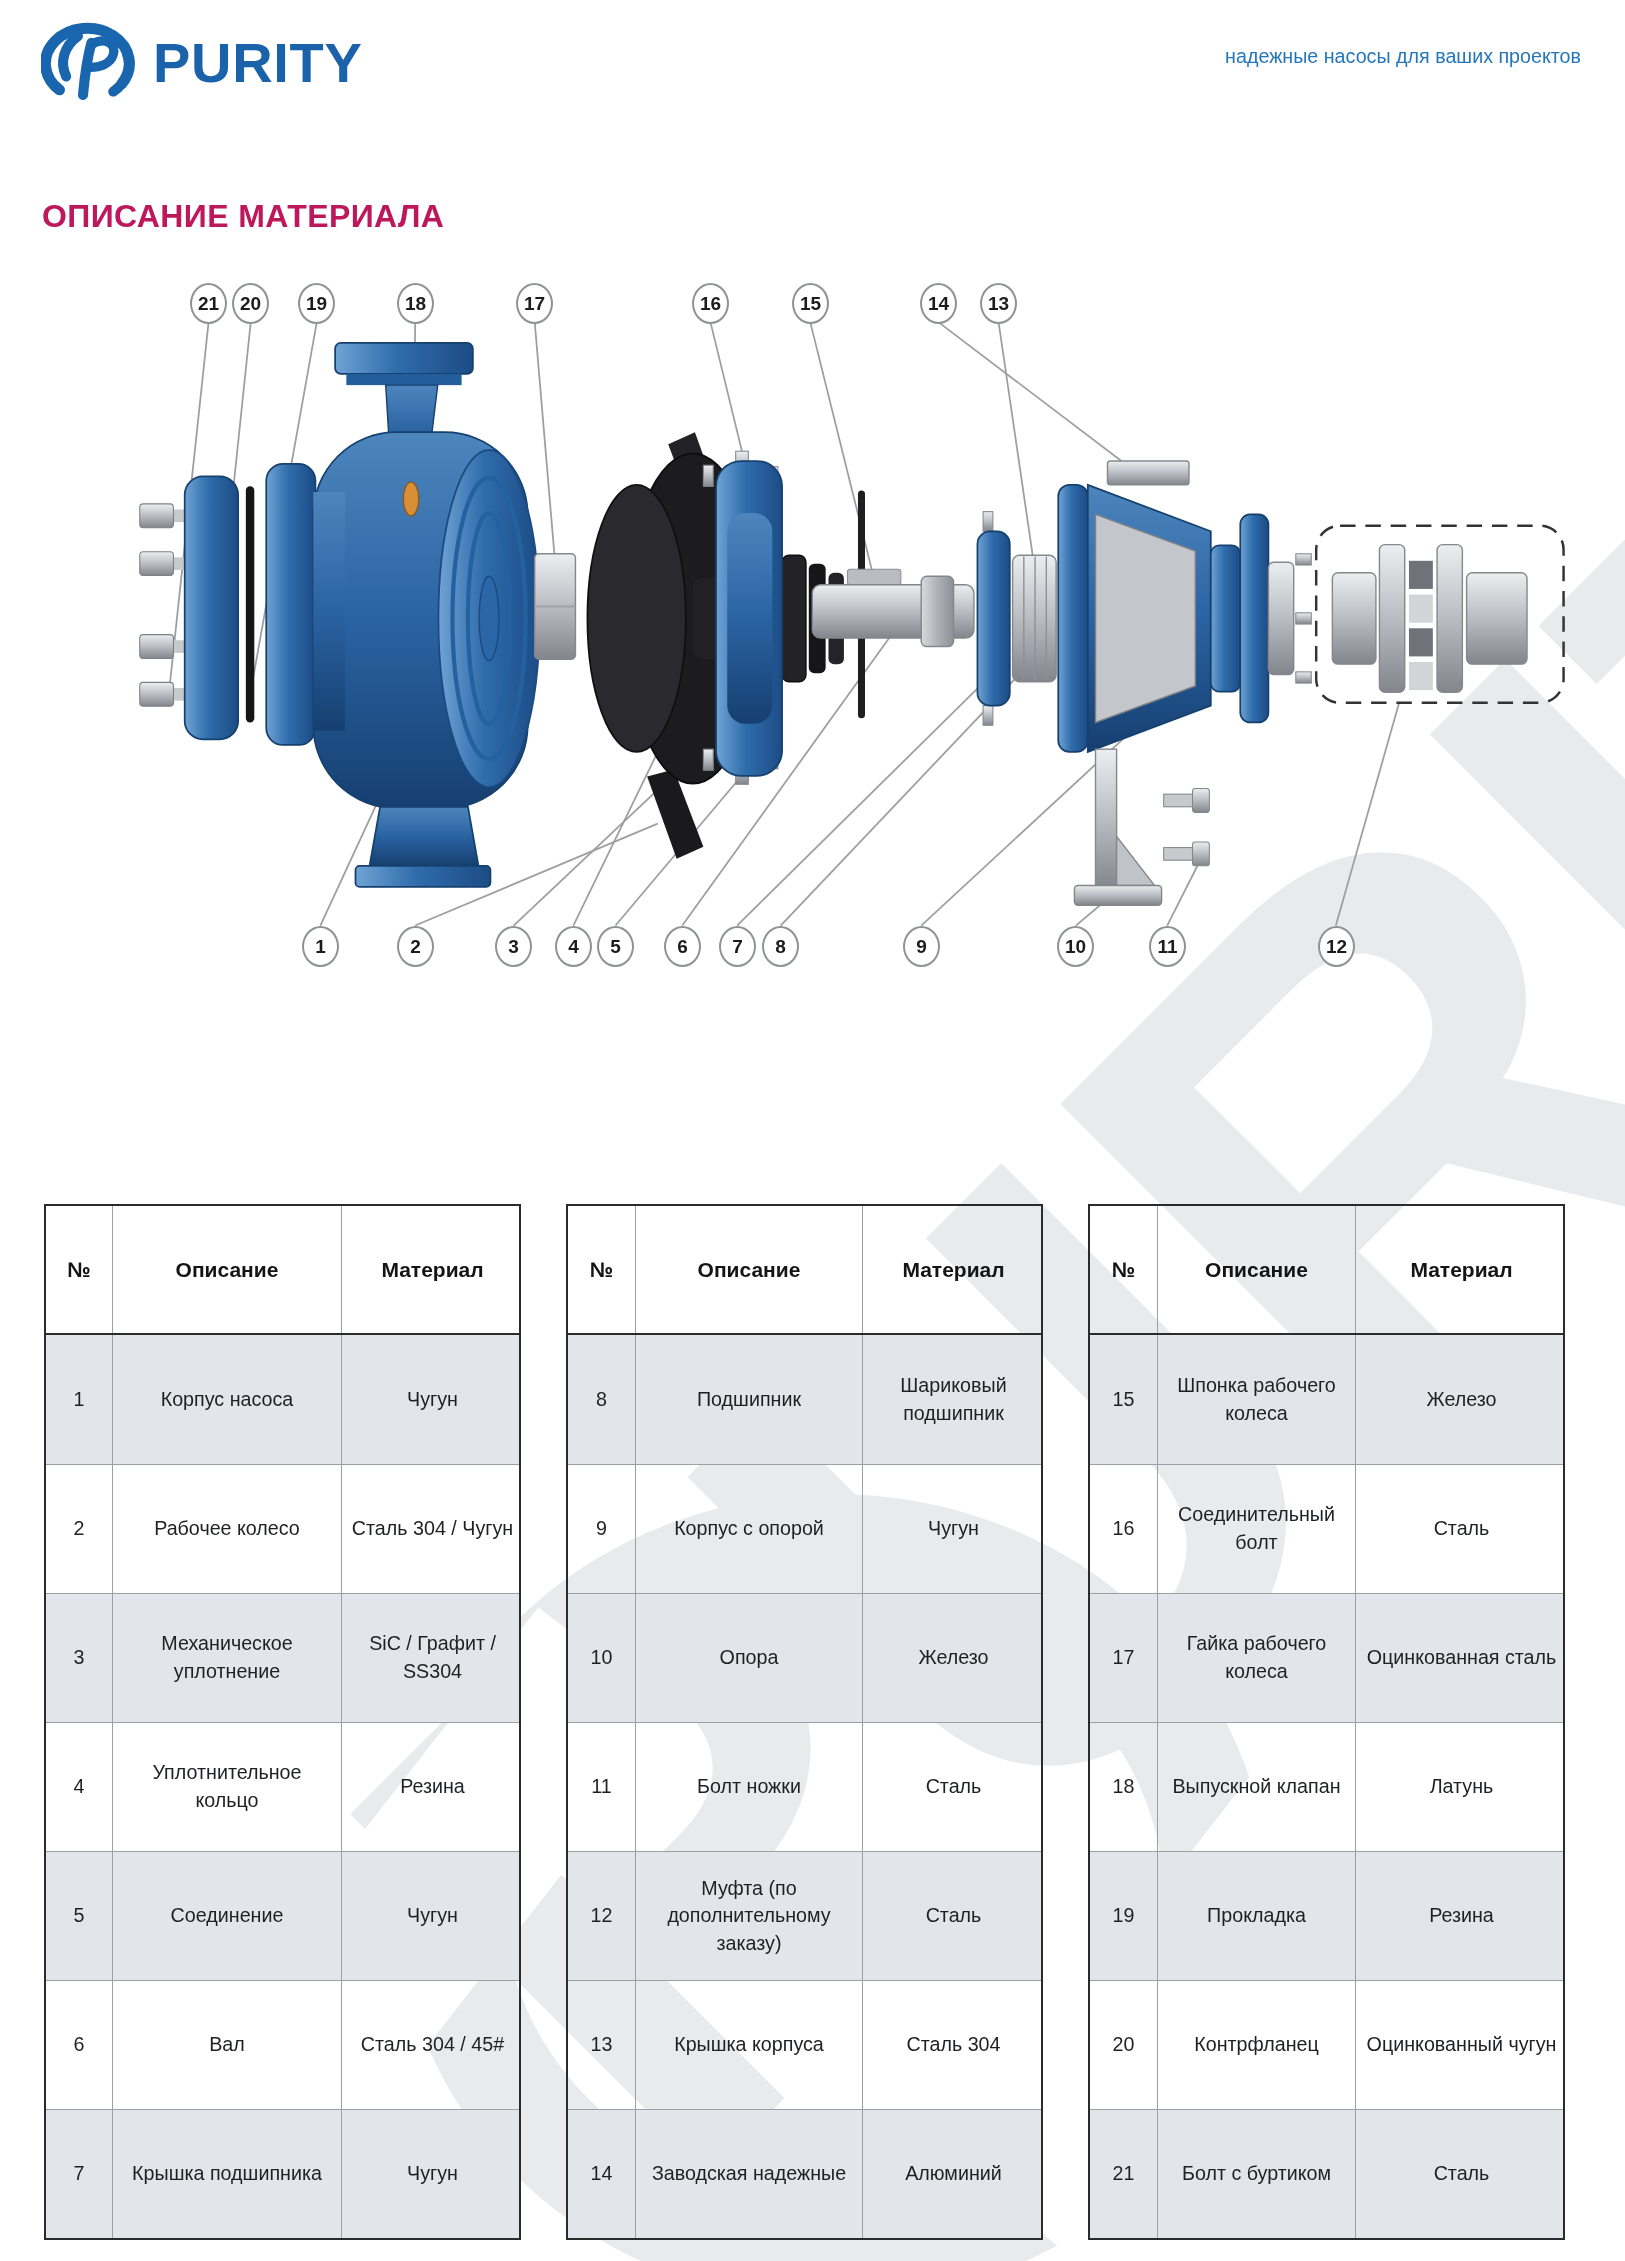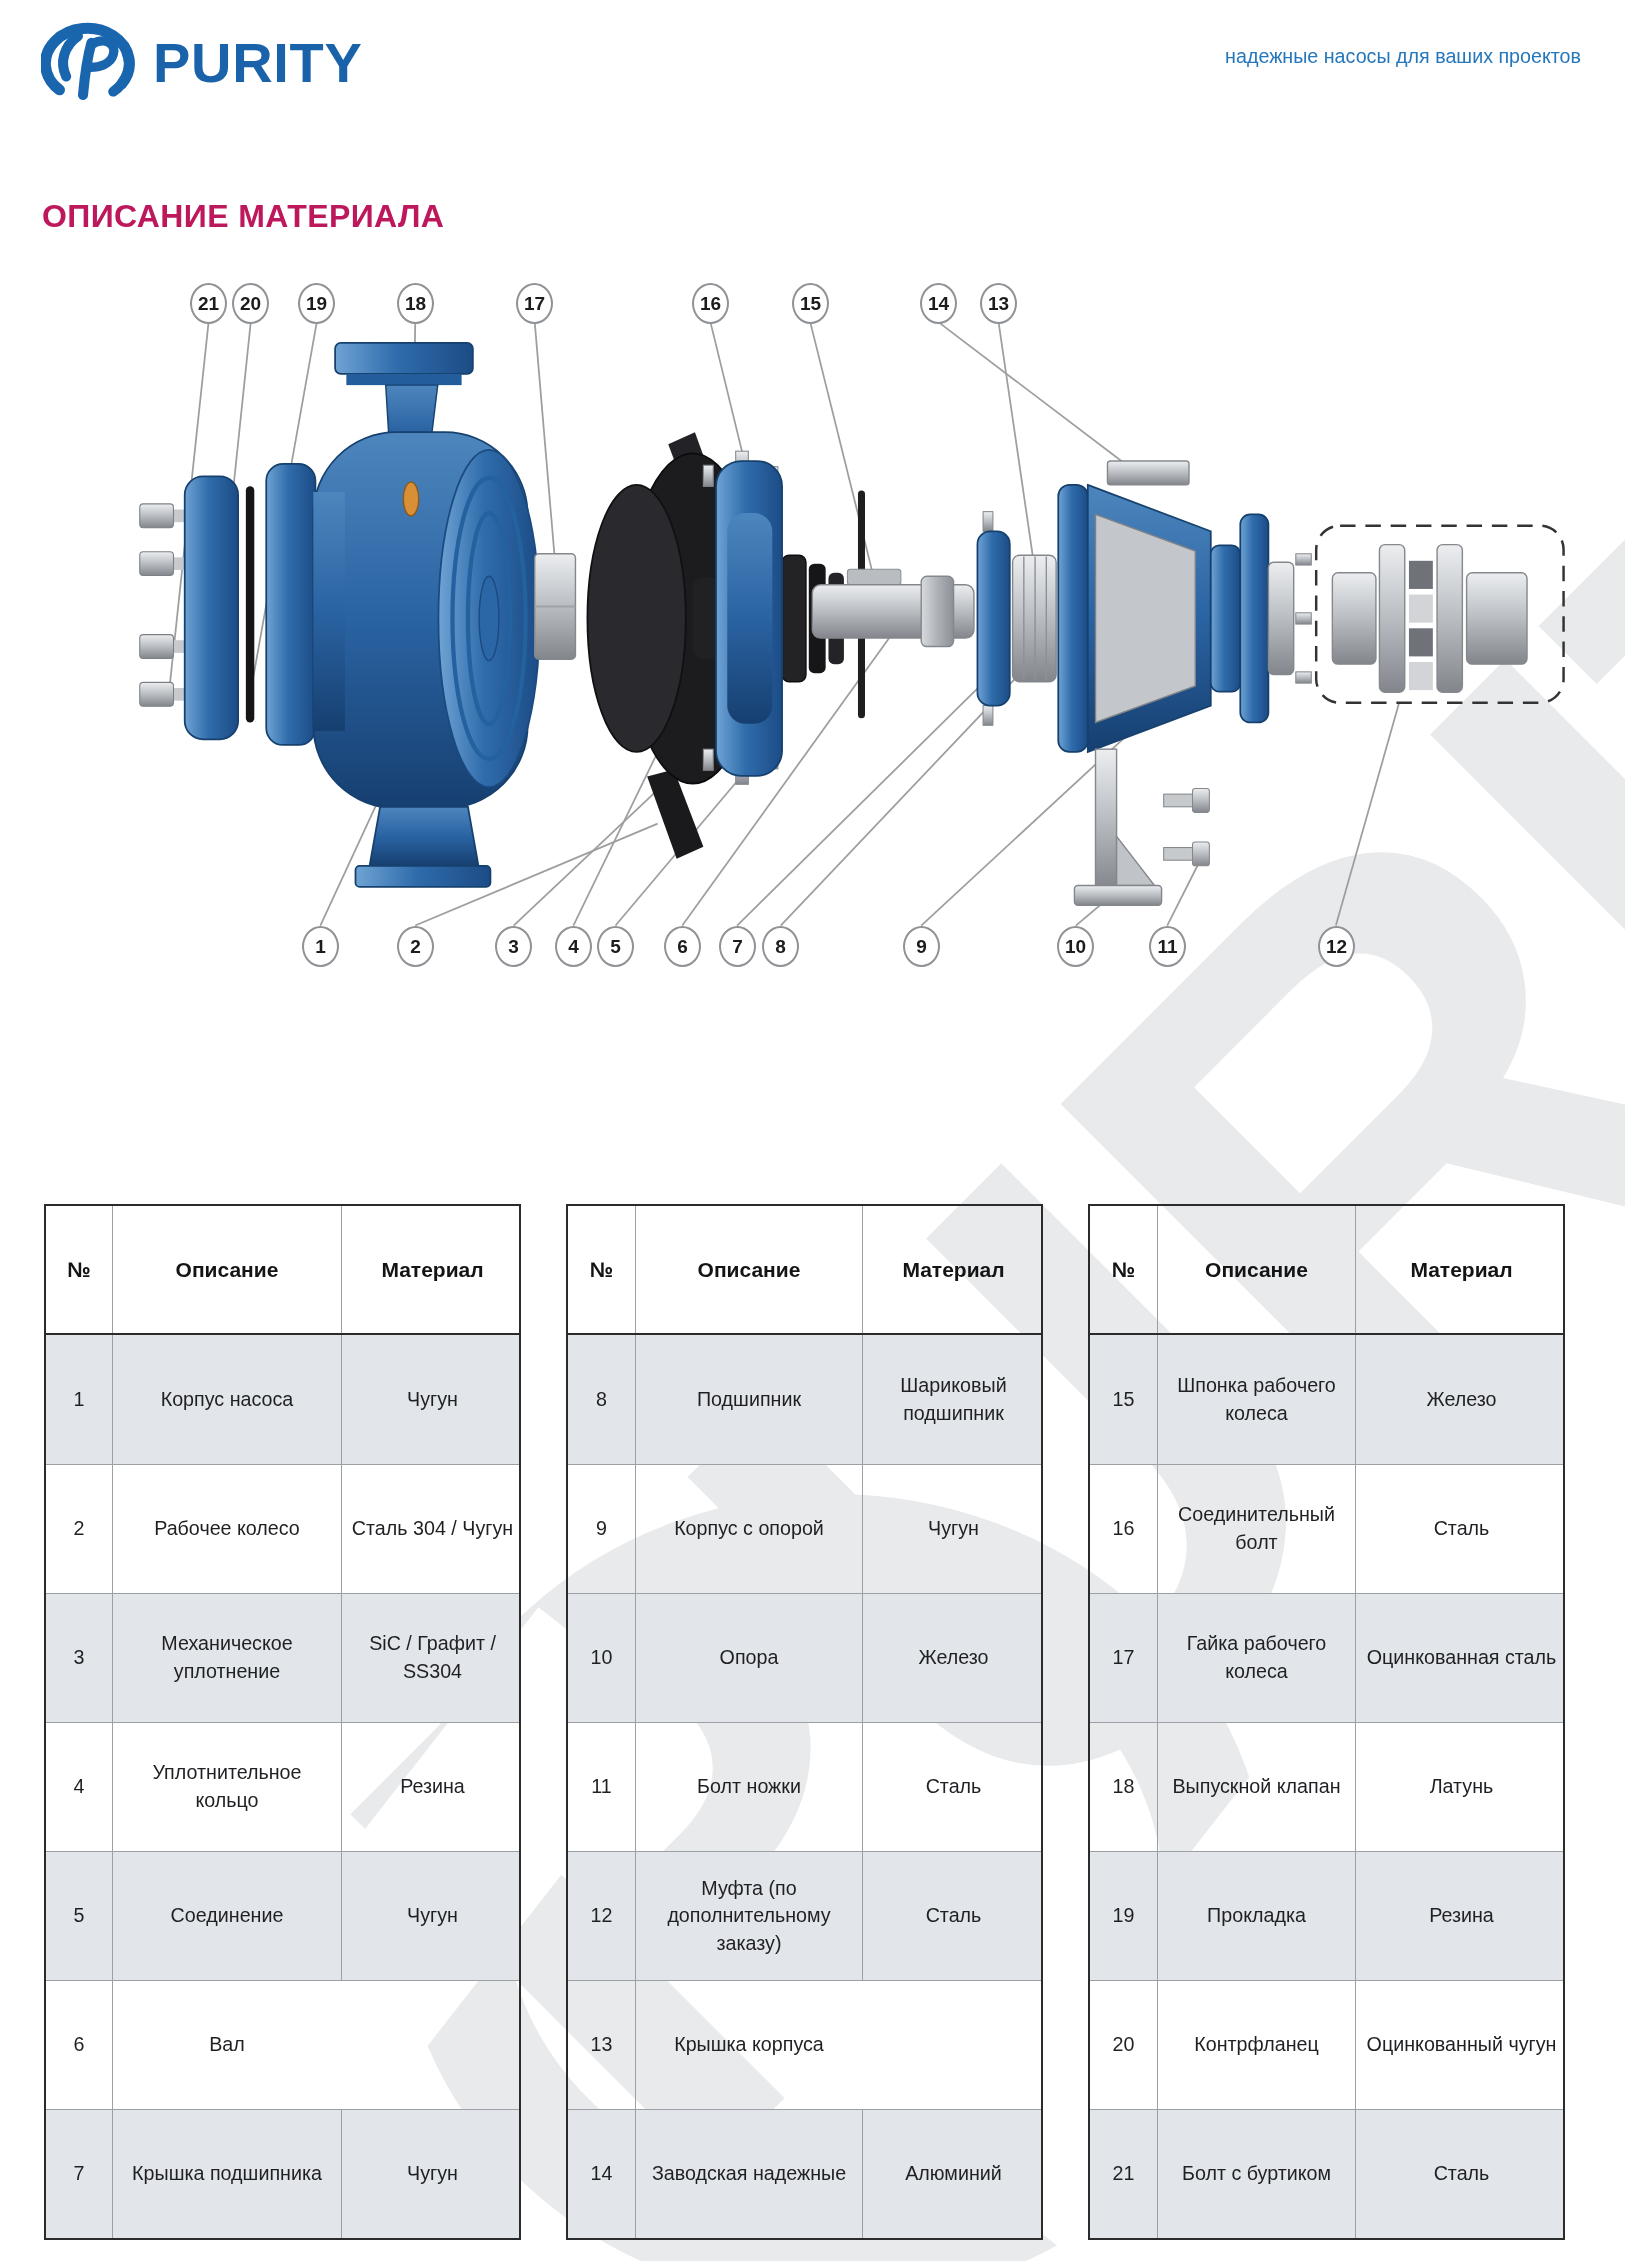--- a/index.html
+++ b/index.html
@@ -314,20 +314,21 @@
         <div class="mcell">Резина</div>
       </div>
       <div class="mrow body odd" style="grid-template-columns: 66px 229px 182px;">
         <div class="mcell">5</div>
         <div class="mcell">Соединение</div>
         <div class="mcell">Чугун</div>
       </div>
       <div class="mrow body" style="grid-template-columns: 66px 229px 182px;">
         <div class="mcell">6</div>
         <div class="mcell">Вал</div>
+        <div class="mcell">Сталь 304 / 45#</div>
       </div>
       <div class="mrow body odd" style="grid-template-columns: 66px 229px 182px;">
         <div class="mcell">7</div>
         <div class="mcell">Крышка подшипника</div>
         <div class="mcell">Чугун</div>
       </div>
     </div>
     <div class="mtable" style="left: 566px;">
       <div class="mrow header" style="grid-template-columns: 67px 227px 182px;">
         <div class="mcell">№</div>
@@ -355,20 +356,21 @@
         <div class="mcell">Сталь</div>
       </div>
       <div class="mrow body odd" style="grid-template-columns: 67px 227px 182px;">
         <div class="mcell">12</div>
         <div class="mcell">Муфта (по дополнительному заказу)</div>
         <div class="mcell">Сталь</div>
       </div>
       <div class="mrow body" style="grid-template-columns: 67px 227px 182px;">
         <div class="mcell">13</div>
         <div class="mcell">Крышка корпуса</div>
+        <div class="mcell">Сталь 304</div>
       </div>
       <div class="mrow body odd" style="grid-template-columns: 67px 227px 182px;">
         <div class="mcell">14</div>
         <div class="mcell">Заводская надежные</div>
         <div class="mcell">Алюминий</div>
       </div>
     </div>
     <div class="mtable" style="left: 1088px;">
       <div class="mrow header" style="grid-template-columns: 67px 198px 212px;">
         <div class="mcell">№</div>

